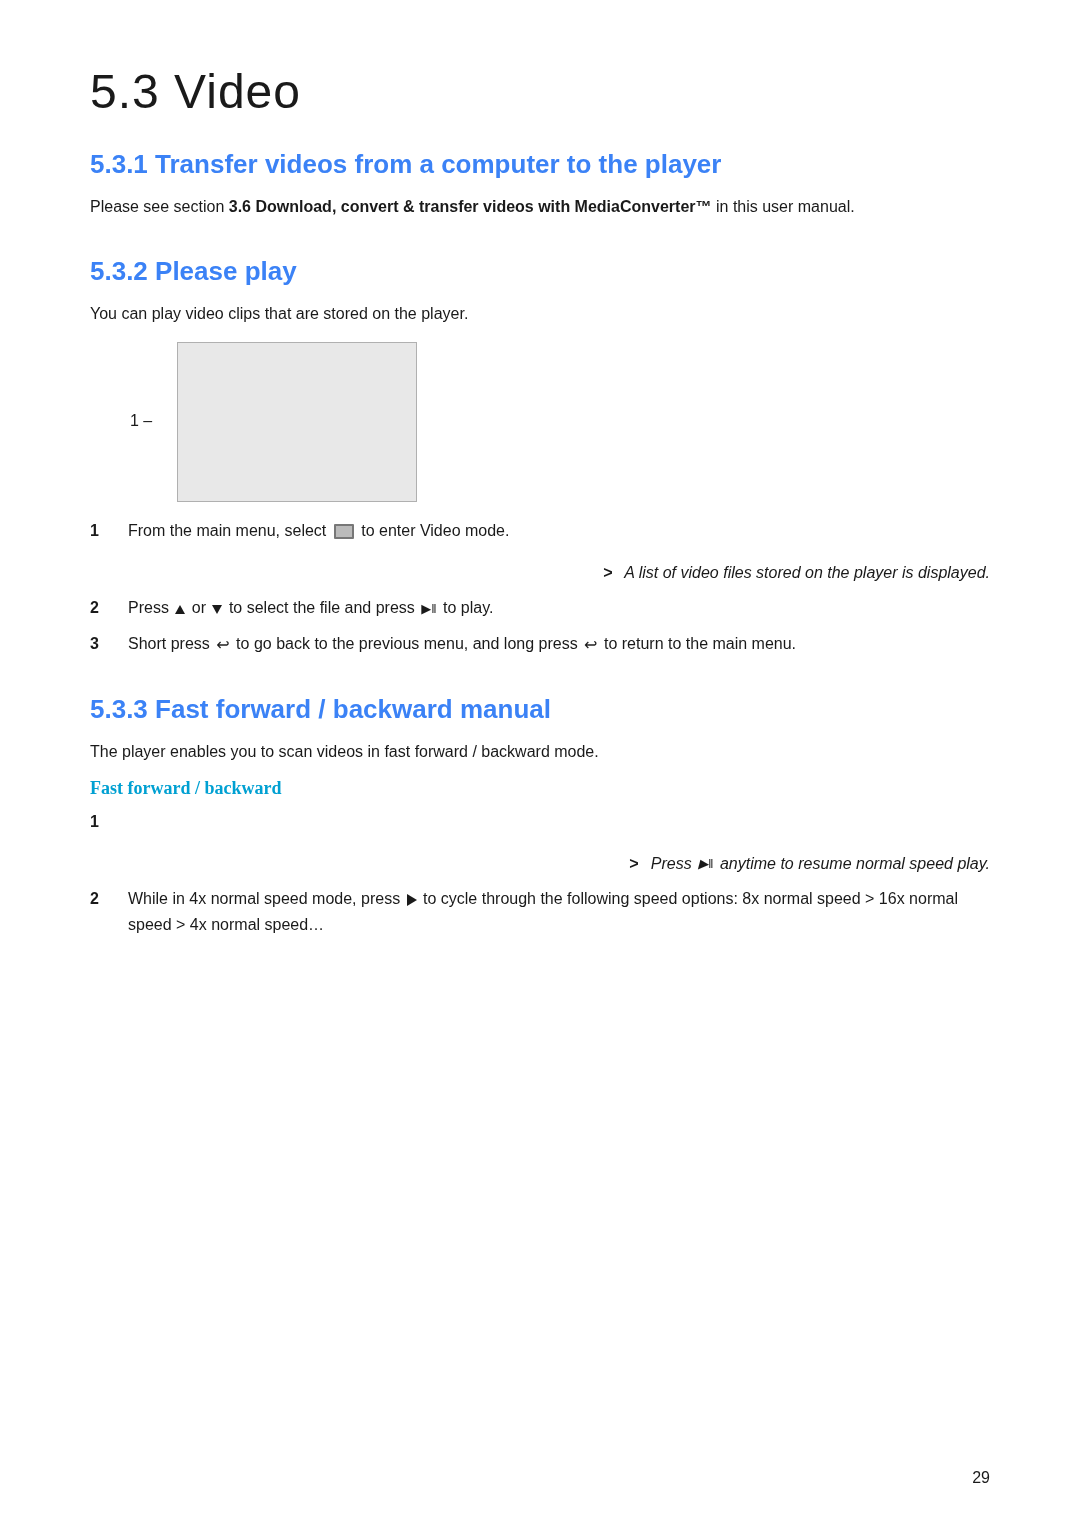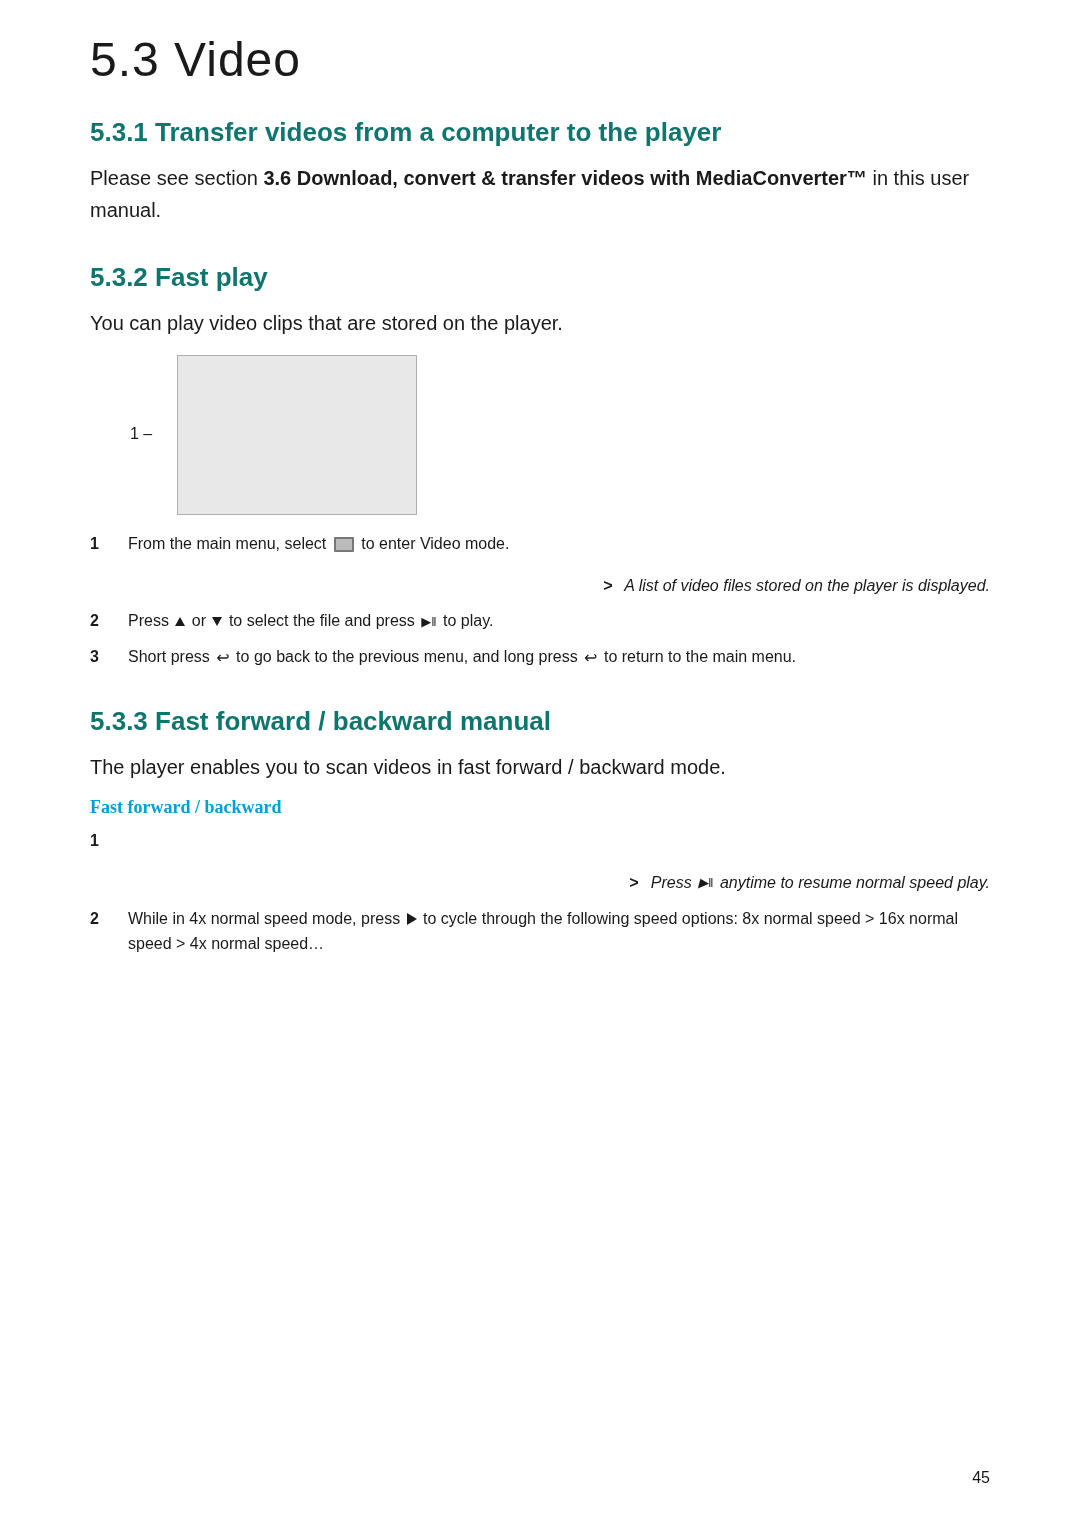--- a/index.html
+++ b/index.html
@@ -11,49 +11,49 @@
     body {
       font-family: Arial, Helvetica, sans-serif;
       background: #ffffff;
       color: #1a1a1a;
       width: 1080px;
       min-height: 1527px;
       position: relative;
     }
 
     .page-container {
-      padding: 32px 90px 80px 90px;
+      padding: 64px 90px 80px 90px;
       max-width: 1080px;
     }
 
     .main-title {
       font-size: 48px;
       font-weight: 300;
       color: #1a1a1a;
       margin-bottom: 30px;
       letter-spacing: 1px;
     }
 
     .section-heading {
       font-size: 26px;
       font-weight: 700;
-      color: #0f766e;
+      color: #3b82f6;
       margin-bottom: 14px;
     }
 
     .sub-heading {
       font-size: 18px;
       font-weight: 700;
       color: #00a0d2;
       margin-bottom: 10px;
       font-family: Liberation Serif, serif;
     }
 
     .body-text {
-      font-size: 20px;
+      font-size: 16px;
       line-height: 1.6;
       color: #1a1a1a;
       margin-bottom: 14px;
     }
 
     .bold {
       font-weight: 700;
     }
 
     .section-block {
@@ -185,21 +185,21 @@
   <h1 class="main-title">5.3  Video</h1>
 
   <div class="section-block">
     <h2 class="section-heading">5.3.1  Transfer videos from a computer to the player</h2>
     <p class="body-text">
       <span>Please see section </span><span class="bold">3.6 Download, convert &amp; transfer videos with MediaConverter™</span><span> in this user manual.</span>
     </p>
   </div>
 
   <div class="section-block">
-    <h2 class="section-heading">5.3.2  Fast play</h2>
+    <h2 class="section-heading">5.3.2  Please play</h2>
     <p class="body-text">You can play video clips that are stored on the player.</p>
 
     <div style="margin: 16px 0 16px 0;">
       <span class="step-label" style="font-size:16px; color:#1a1a1a; margin-left: 40px; display:inline-block;">1 –</span>
       <div style="width: 240px; height: 160px; border: 1px solid #b0b0b0; background: #e8e8e8; display:inline-flex; margin-left: 20px; vertical-align: middle; align-items: center; justify-content: center;">
         
       </div>
     </div>
 
     <ul class="numbered-list">
@@ -271,13 +271,13 @@
           While in 4x normal speed mode, press
           <span class="icon-play"></span>
           to cycle through the following speed options: 8x normal speed &gt; 16x normal speed &gt; 4x normal speed…
         </span>
       </li>
     </ul>
   </div>
 
 </div>
 
-<div class="page-number">45</div>
+<div class="page-number">29</div>
 
 </body></html>

